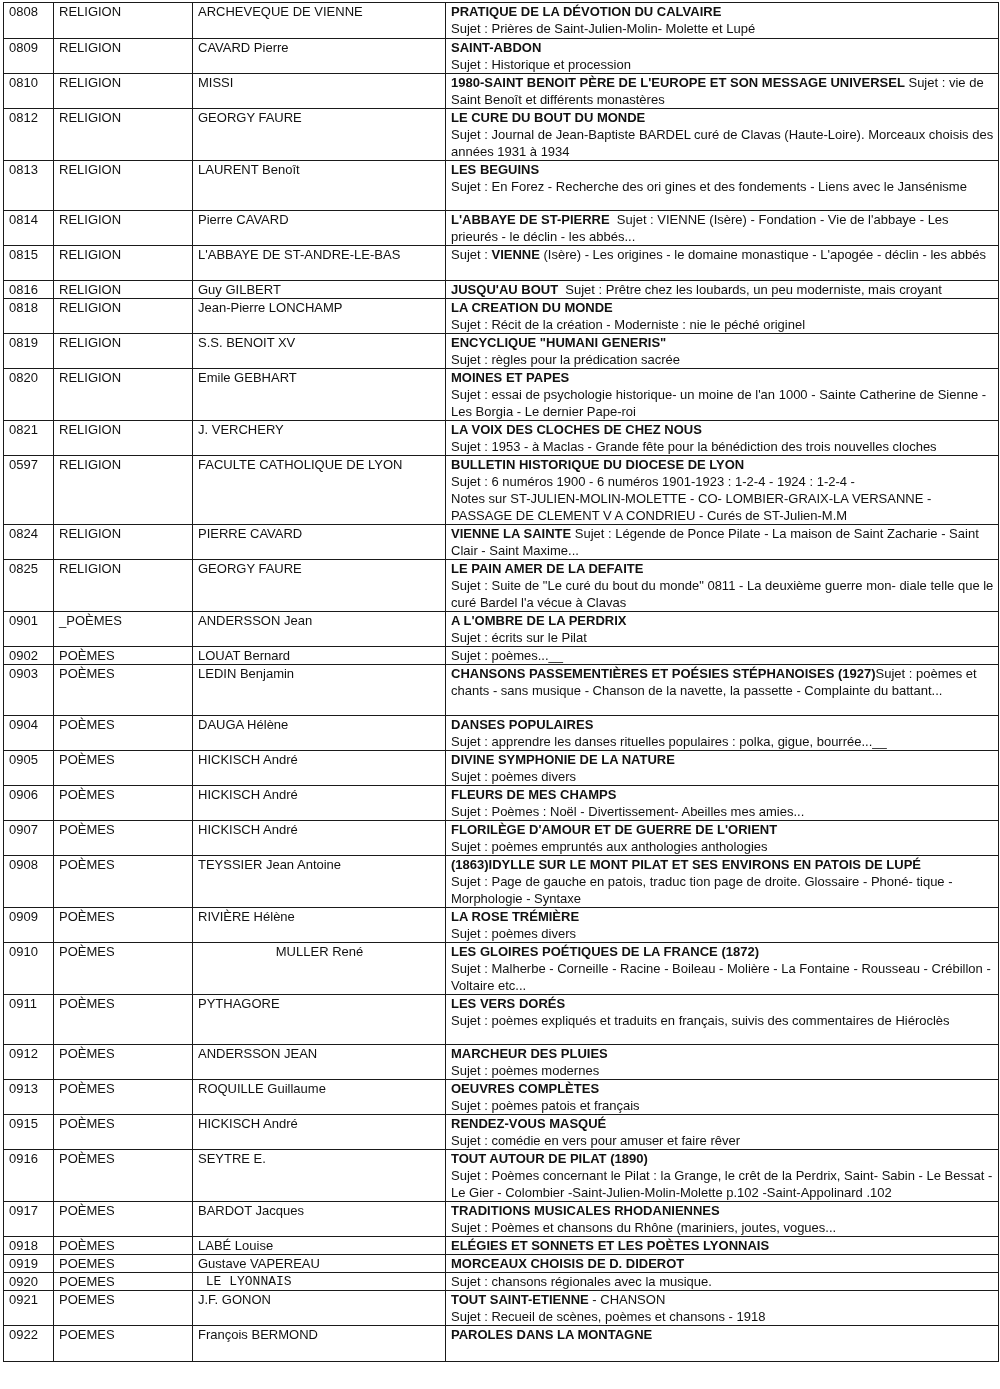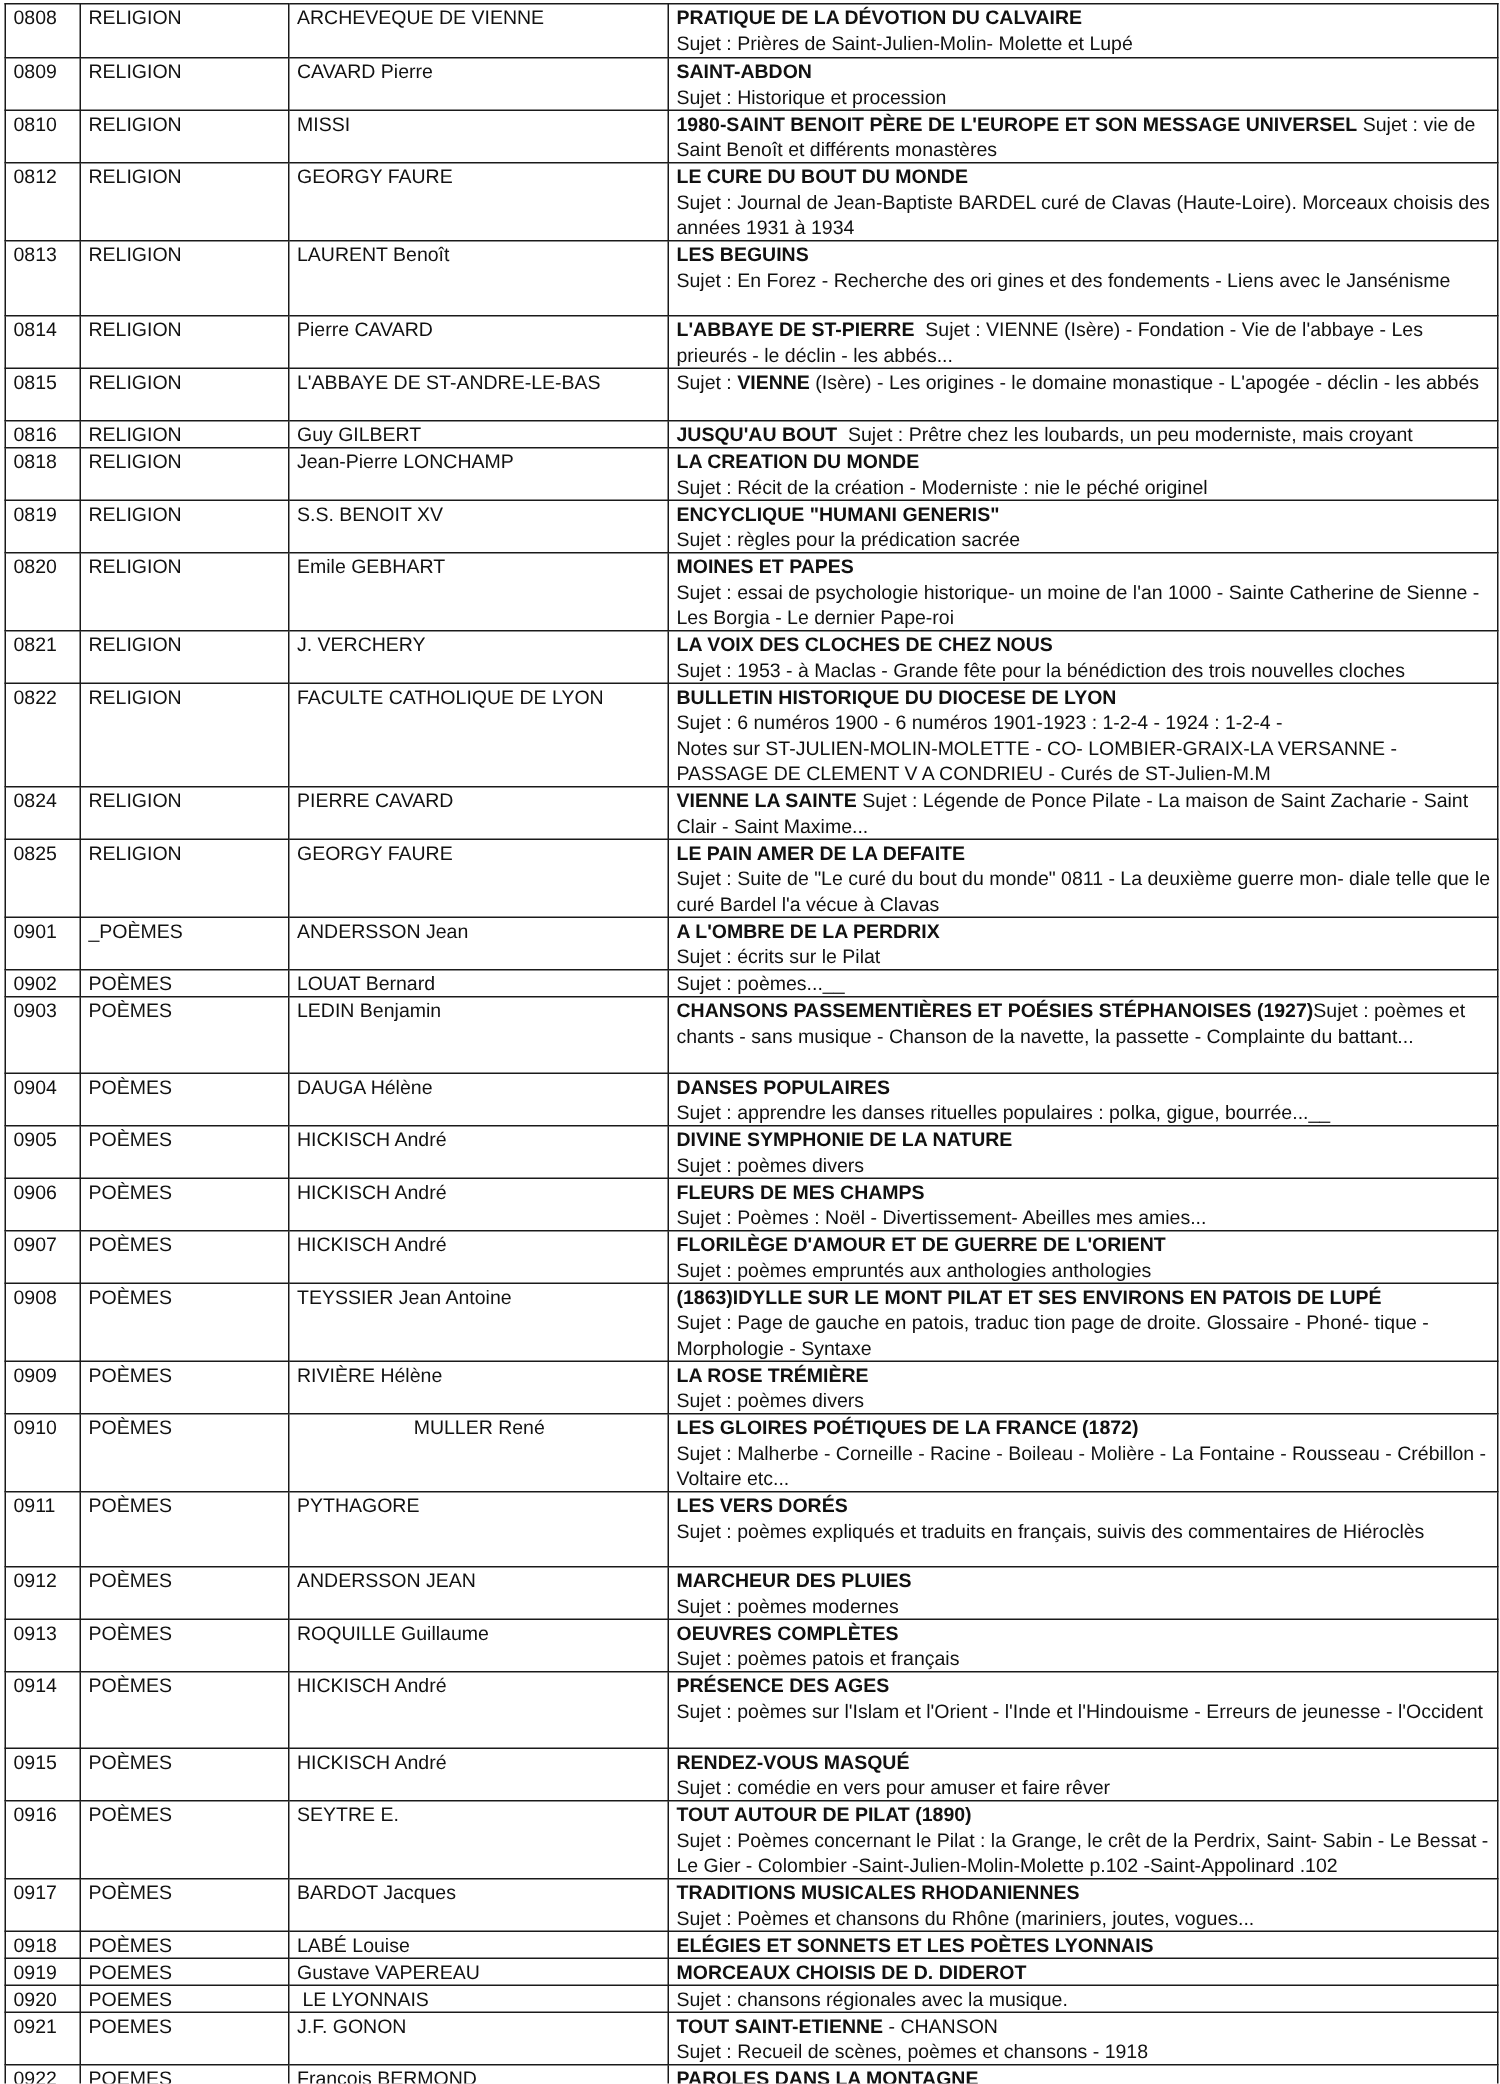--- a/index.html
+++ b/index.html
@@ -105,21 +105,21 @@
         <td style="white-space: pre;">Emile GEBHART</td>
         <td><div class="title" style="white-space: pre-wrap;">MOINES ET PAPES</div><span class="sub" style="white-space: pre-wrap;">Sujet : essai de psychologie historique- un moine de l'an 1000 - Sainte Catherine de Sienne - Les Borgia - Le dernier Pape-roi</span></td>
       </tr>
       <tr style="height: 34px;">
         <td>0821</td>
         <td>RELIGION</td>
         <td style="white-space: pre;">J. VERCHERY</td>
         <td><div class="title" style="white-space: pre-wrap;">LA VOIX DES CLOCHES DE CHEZ NOUS</div><span class="sub" style="white-space: pre-wrap;">Sujet : 1953 - à Maclas - Grande fête pour la bénédiction des trois nouvelles cloches</span></td>
       </tr>
       <tr style="height: 68px;">
-        <td>0822</td>
+        <td>0597</td>
         <td>RELIGION</td>
         <td style="white-space: pre;">FACULTE CATHOLIQUE DE LYON</td>
         <td><div class="title" style="white-space: pre-wrap;">BULLETIN HISTORIQUE DU DIOCESE DE LYON</div><span class="sub" style="white-space: pre-wrap;">Sujet : 6 numéros 1900 - 6 numéros 1901-1923 : 1-2-4 - 1924 : 1-2-4 -
 Notes sur ST-JULIEN-MOLIN-MOLETTE - CO- LOMBIER-GRAIX-LA VERSANNE - PASSAGE DE CLEMENT V A CONDRIEU - Curés de ST-Julien-M.M</span></td>
       </tr>
       <tr style="height: 34px; margin-top: 36px;">
         <td>0824</td>
         <td>RELIGION</td>
         <td style="white-space: pre;">PIERRE CAVARD</td>
         <td><span class="title" style="white-space: pre-wrap;">VIENNE LA SAINTE</span><span class="sub" style="white-space: pre-wrap;"> Sujet : Légende de Ponce Pilate - La maison de Saint Zacharie - Saint Clair - Saint Maxime...</span></td>
@@ -201,26 +201,20 @@
         <td>POÈMES</td>
         <td style="white-space: pre;">ANDERSSON JEAN</td>
         <td><div class="title" style="white-space: pre-wrap;">MARCHEUR DES PLUIES</div><span class="sub" style="white-space: pre-wrap;">Sujet : poèmes modernes</span></td>
       </tr>
       <tr style="height: 34px;">
         <td>0913</td>
         <td>POÈMES</td>
         <td style="white-space: pre;">ROQUILLE Guillaume</td>
         <td><div class="title" style="white-space: pre-wrap;">OEUVRES COMPLÈTES</div><span class="sub" style="white-space: pre-wrap;">Sujet : poèmes patois et français</span></td>
       </tr>
-      <tr style="height: 51px;">
-        <td>0914</td>
-        <td>POÈMES</td>
-        <td style="white-space: pre;">HICKISCH André</td>
-        <td><div class="title" style="white-space: pre-wrap;">PRÉSENCE DES AGES</div><span class="sub" style="white-space: pre-wrap;">Sujet : poèmes sur l'Islam et l'Orient - l'Inde et l'Hindouisme - Erreurs de jeunesse - l'Occident</span></td>
-      </tr>
       <tr style="height: 34px;">
         <td>0915</td>
         <td>POÈMES</td>
         <td style="white-space: pre;">HICKISCH André</td>
         <td><div class="title" style="white-space: pre-wrap;">RENDEZ-VOUS MASQUÉ</div><span class="sub" style="white-space: pre-wrap;">Sujet : comédie en vers pour amuser et faire rêver</span></td>
       </tr>
       <tr style="height: 51px;">
         <td>0916</td>
         <td>POÈMES</td>
         <td style="white-space: pre;">SEYTRE E.</td>
@@ -244,21 +238,21 @@
         <td>0919</td>
         <td>POEMES</td>
         <td style="white-space: pre;">Gustave VAPEREAU</td>
         <td>
           <div class="title" style="white-space: pre-wrap;">MORCEAUX CHOISIS DE D. DIDEROT</div>
         </td>
       </tr>
       <tr style="height: 17px;">
         <td>0920</td>
         <td>POEMES</td>
-        <td style="white-space: pre;"> LE LYONNAIS</td>
+        <td style="white-space: pre; font-family: Liberation Mono, monospace;"> LE LYONNAIS</td>
         <td><span class="sub" style="white-space: pre-wrap;">Sujet : chansons régionales avec la musique.</span></td>
       </tr>
       <tr style="height: 35px;">
         <td>0921</td>
         <td>POEMES</td>
         <td style="white-space: pre; margin-top: 18px;">J.F. GONON</td>
         <td><div><span class="title">TOUT SAINT-ETIENNE</span><span class="sub" style="white-space: pre;"> - CHANSON</span></div><span class="sub" style="white-space: pre-wrap;">Sujet : Recueil de scènes, poèmes et chansons - 1918</span></td>
       </tr>
       <tr style="height: 36px;">
         <td>0922</td>

